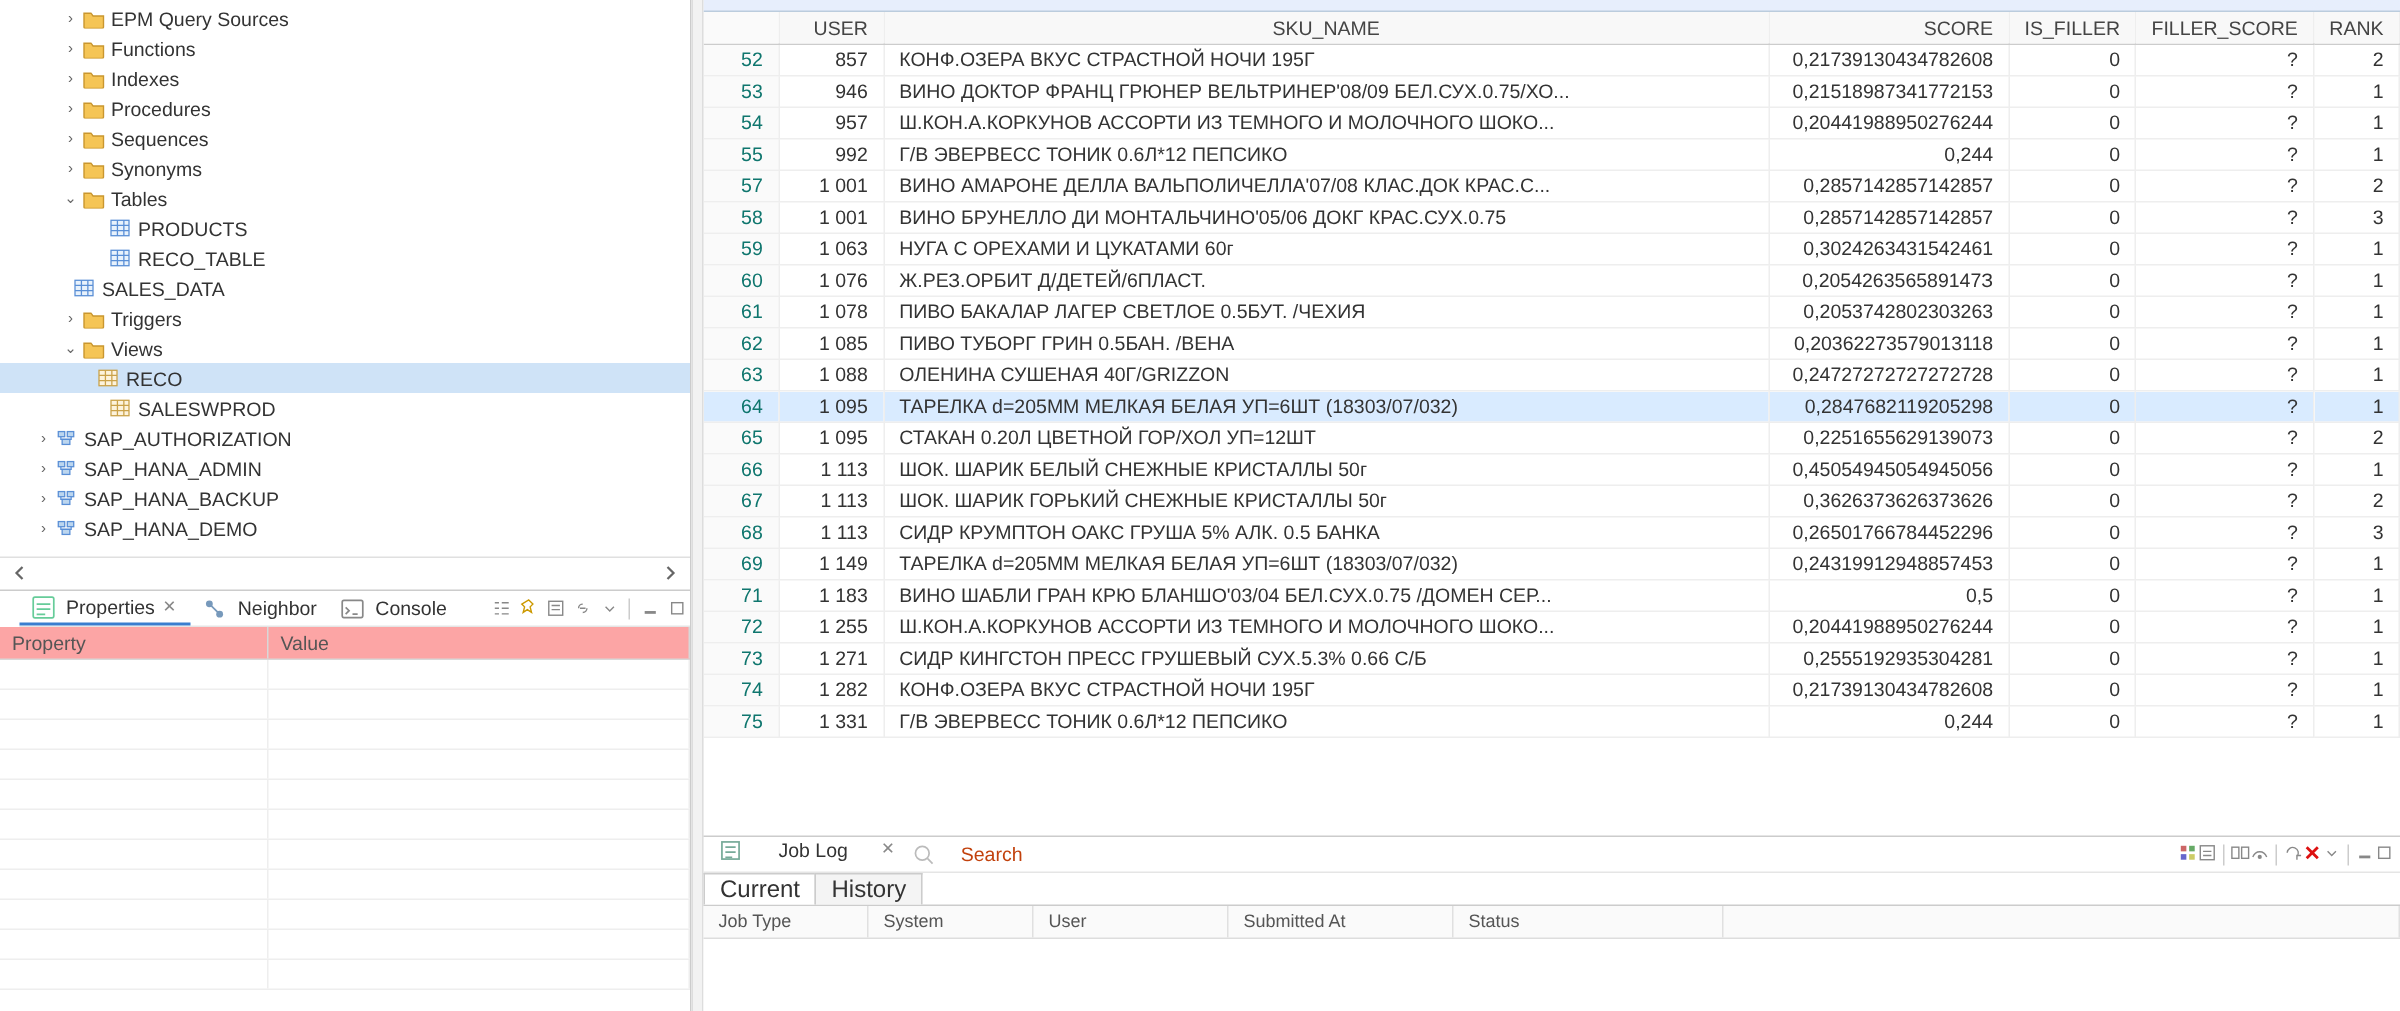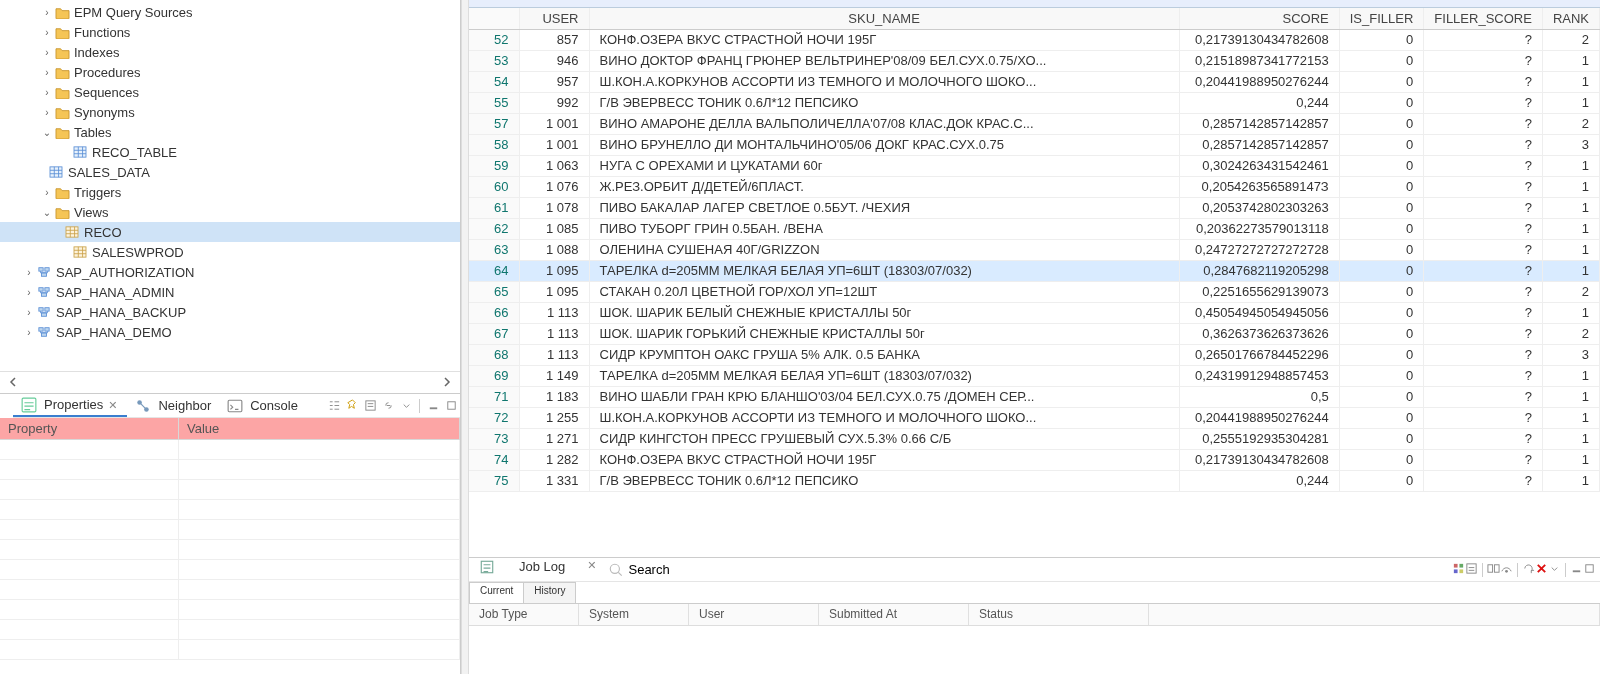--- a/index.html
+++ b/index.html
@@ -61,24 +61,24 @@
   table.data .col-sku { max-width: 430px; }
   table.data .col-score { width: 160px; }
   table.data .col-filler { width: 70px; }
   table.data .col-fscore { width: 100px; }
   table.data .col-rank { width: 55px; }
 
   
   .joblog { height: 116px; display: flex; flex-direction: column; }
   .joblog-tabbar { display: flex; align-items: center; height: 24px; border-bottom: 1px solid #e5e5e5; padding: 0 4px; }
   .joblog-tabbar .tab { padding: 0 6px; display: flex; align-items: flex-start; gap: 20px; height: 22px; cursor: pointer; }
-  .joblog-tabbar .search { color: #000000; margin-left: 4px; display: flex; align-items: flex-start; gap: 0; }
+  .joblog-tabbar .search { color: #c2410c; margin-left: 4px; display: flex; align-items: flex-start; gap: 12px; }
   .joblog-tabbar .spacer { flex: 1; }
   .subtabs { display: flex; border-bottom: 1px solid #ccc; height: 22px; }
-  .subtabs .stab { padding: 2px 10px; border: 1px solid #ccc; border-bottom: none; margin-right: -1px; background: #f4f4f4; cursor: pointer; font-size: 10px; }
+  .subtabs .stab { padding: 2px 10px; border: 1px solid #ccc; border-bottom: none; margin-right: -1px; background: #f4f4f4; cursor: pointer; font-size: 16px; }
   .subtabs .stab.active { background: #fff; }
   .jobgrid-header { display: flex; border-bottom: 1px solid #ddd; height: 22px; background: #fafafa; }
   .jobgrid-header .jh { padding: 3px 10px; border-right: 1px solid #e0e0e0; color: #555; font-size: 12px; }
   .jobgrid-body { flex: 1; background: #fff; }
 
   
   .tbicon svg { width: 13px; height: 13px; }
   .tbicon.red svg { stroke: #d11; }
   .tbicon.sep { width: 1px; background: #ccc; height: 14px; margin: 0 4px; }
 
@@ -147,20 +147,30 @@
             <span>Synonyms</span>
           </div>
           <div class="tree-row" style="padding-left: 40px;">
             <span class="twisty">⌄</span>
             <span class="icon icon-folder">
               <svg viewBox="0 0 16 14">
                 <path d="M1 3h5l1.5 2H15v8a1 1 0 01-1 1H2a1 1 0 01-1-1z" fill="#f5c556" stroke="#c9962e"></path>
               </svg>
             </span>
             <span>Tables</span>
+          </div>
+          <div class="tree-row" style="padding-left: 58px;">
+            <span class="twisty empty"></span>
+            <span class="icon icon-table">
+              <svg viewBox="0 0 16 14">
+                <rect x="1" y="1" width="14" height="12" fill="#e8f2fc" stroke="#5a8fd6"></rect>
+                <path d="M1 5h14M1 9h14M6 1v12M11 1v12" stroke="#5a8fd6"></path>
+              </svg>
+            </span>
+            <span>PRODUCTS</span>
           </div>
           <div class="tree-row" style="padding-left: 58px;">
             <span class="twisty empty"></span>
             <span class="icon icon-table">
               <svg viewBox="0 0 16 14">
                 <rect x="1" y="1" width="14" height="12" fill="#e8f2fc" stroke="#5a8fd6"></rect>
                 <path d="M1 5h14M1 9h14M6 1v12M11 1v12" stroke="#5a8fd6"></path>
               </svg>
             </span>
             <span>RECO_TABLE</span>

